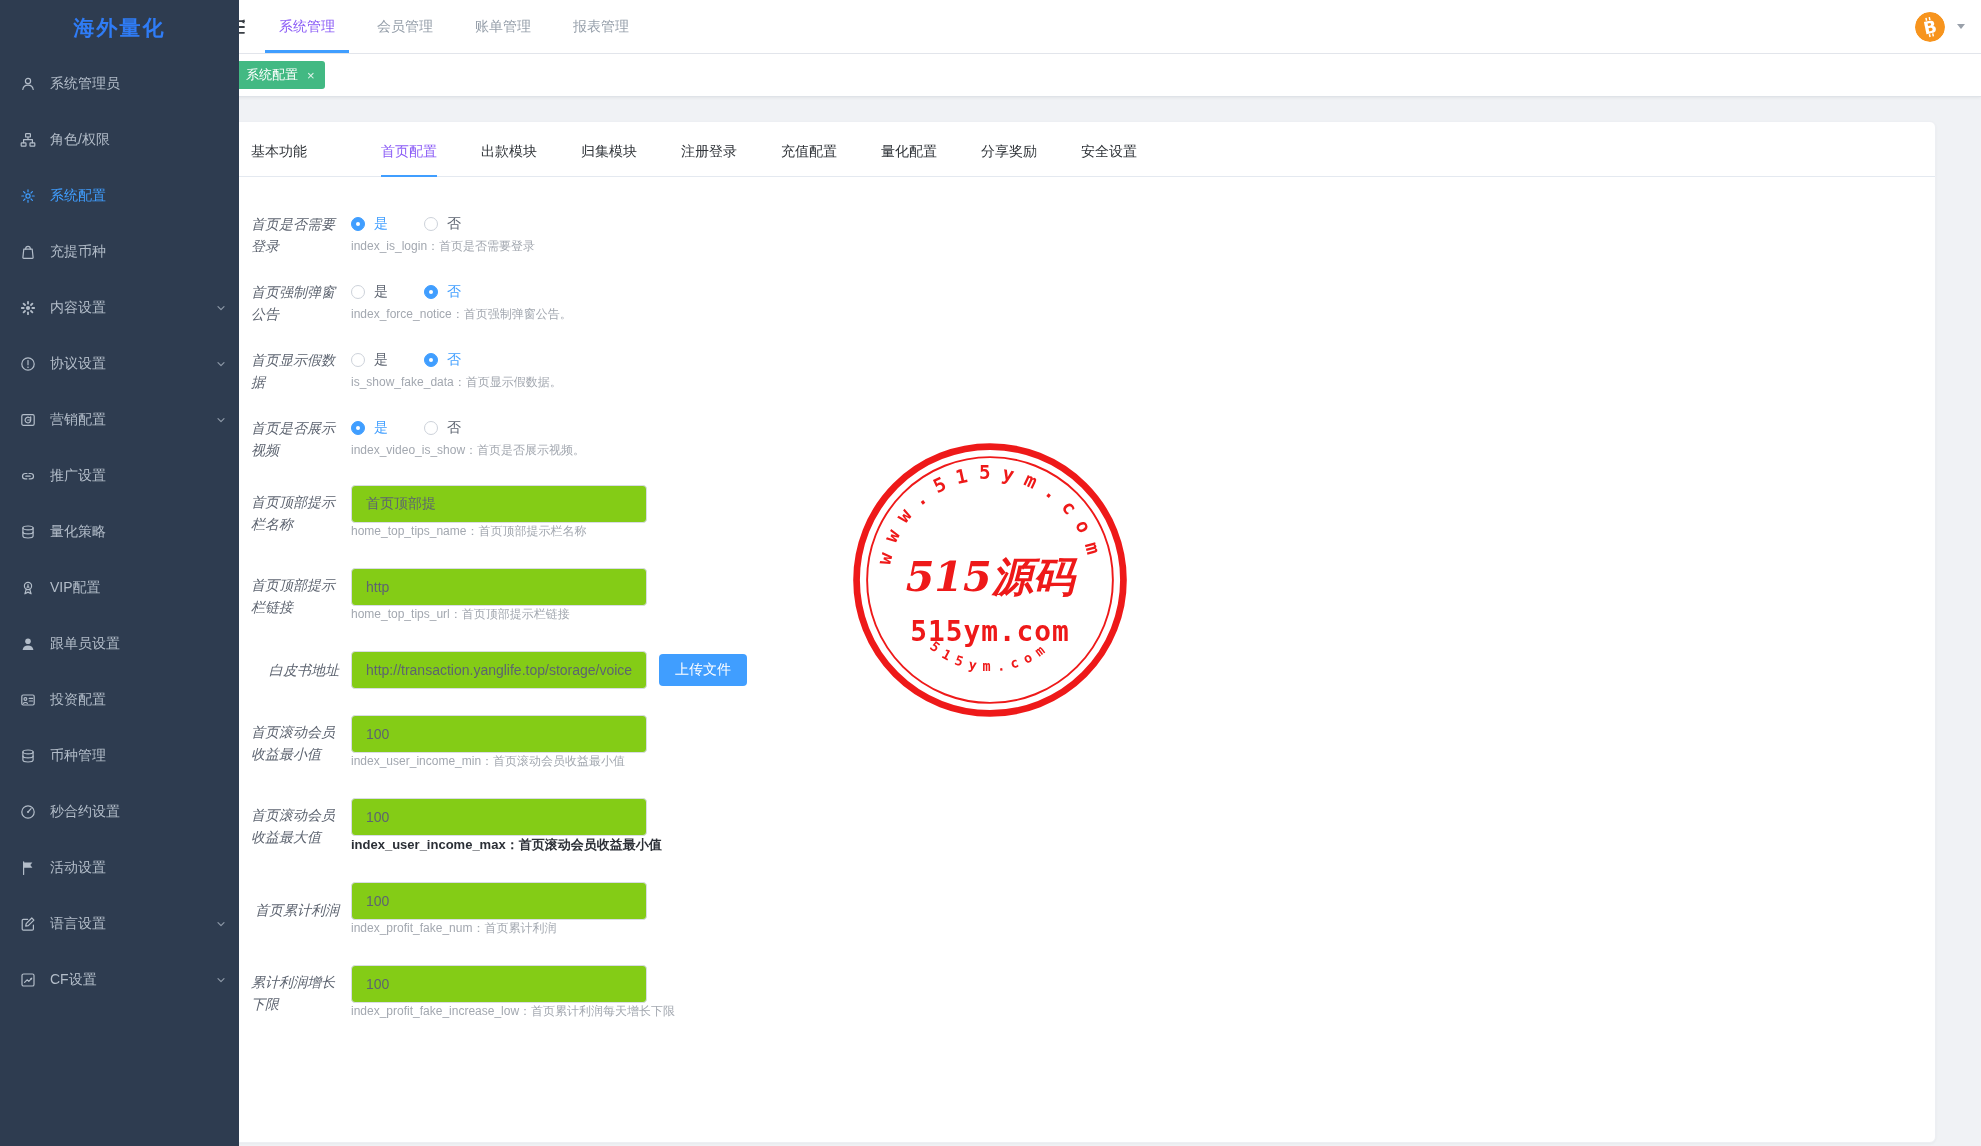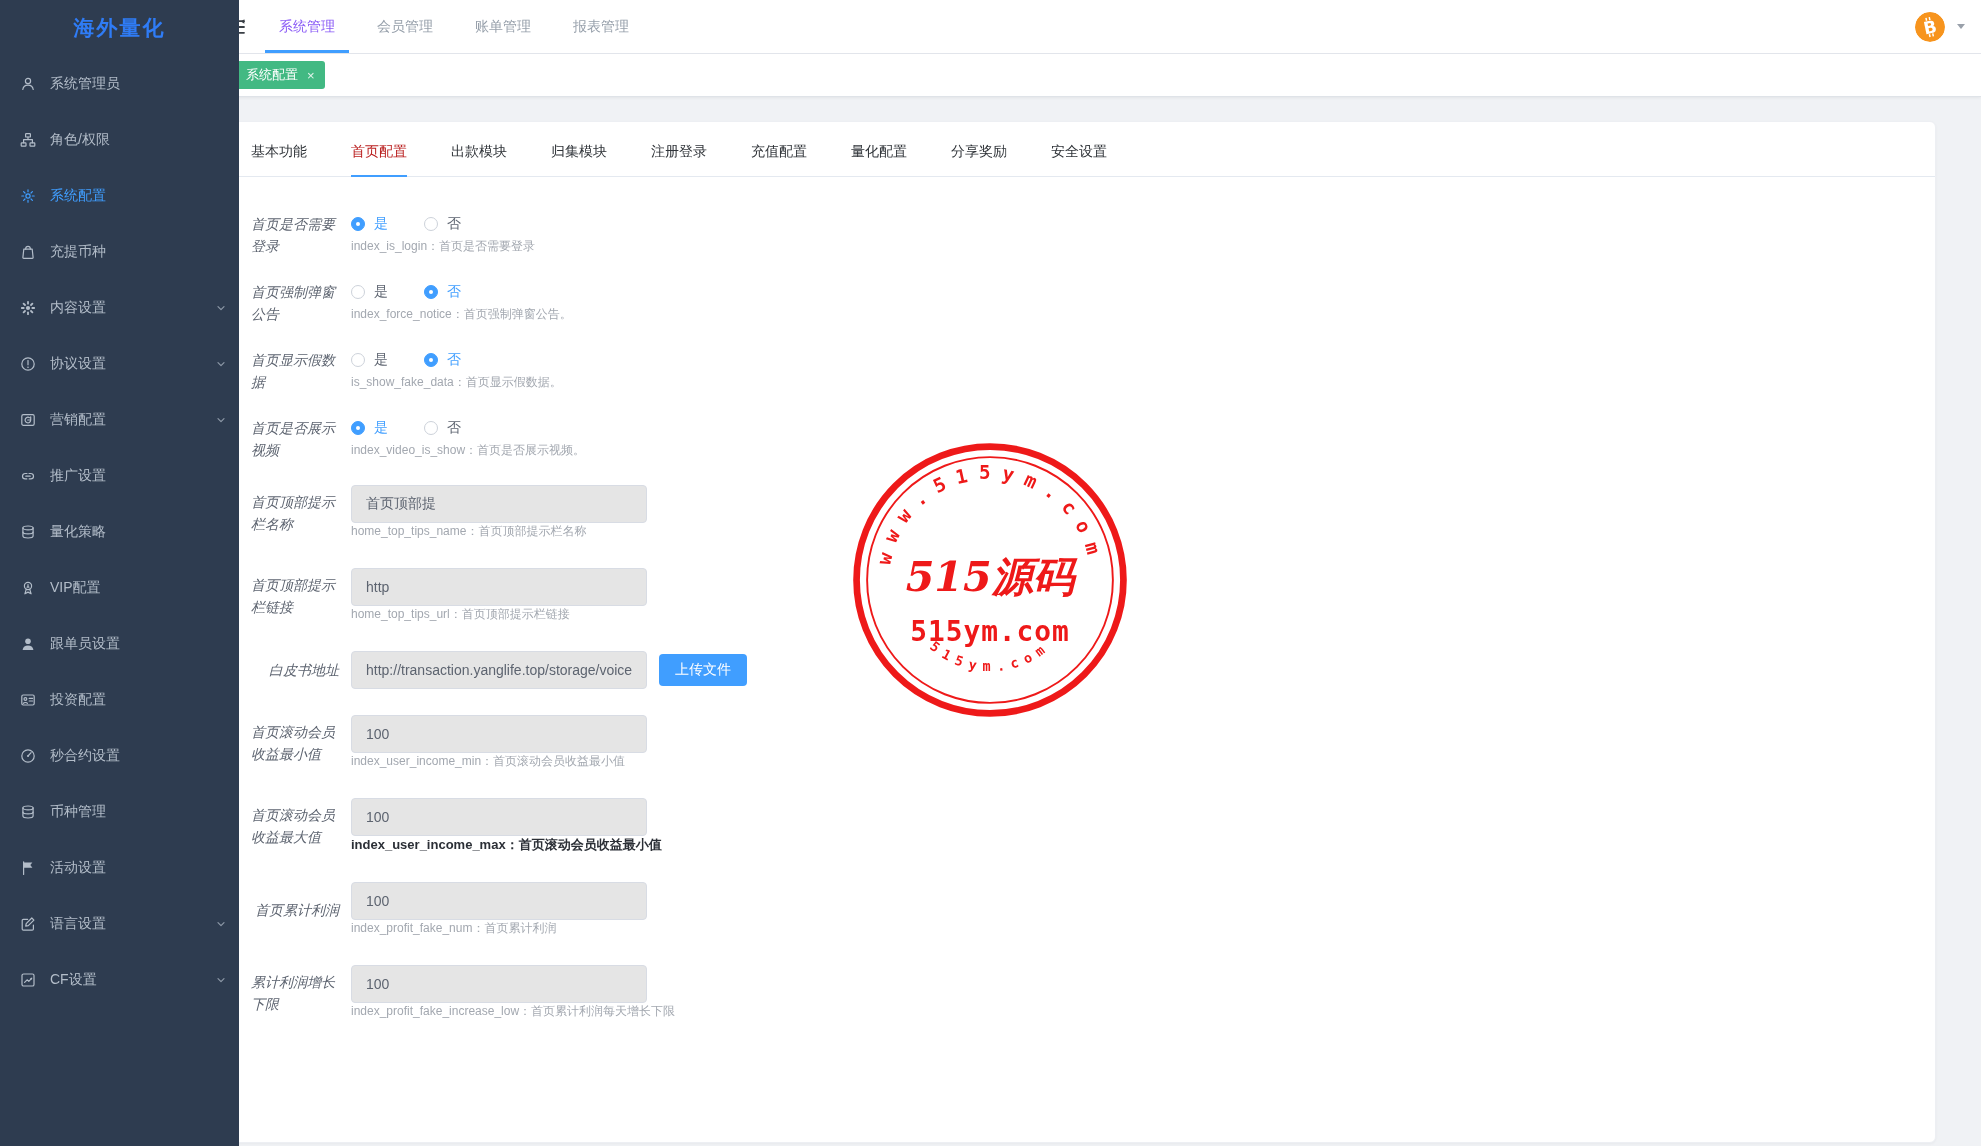--- a/index.html
+++ b/index.html
@@ -64,21 +64,21 @@
   .tag-close { font-size: 13px; opacity: .85; margin-left: 9px; line-height: 1; }
   
   .workspace { flex: 1; background: #f0f2f5; padding: 24px 45px 13px 15px; overflow: hidden; }
   .card {
     background: #fff; height: 1022px; border-radius: 6px;
     border: 1px solid #edeff3; box-shadow: 0 1px 3px rgba(0,0,0,.04);
     overflow: hidden; position: relative;
   }
   .card-tabs { display: flex; gap: 44px; padding: 21px 30px 0; border-bottom: 1px solid #e4e9f0; }
   .ptab { font-size: 14px; color: #2f3338; padding-bottom: 15px; position: relative; cursor: pointer; }
-  .ptab.active { color: #b91c1c; }
+  .ptab.active { color: #8b5cf6; margin-left: 30px; }
   .ptab.active::after { content: ""; position: absolute; left: 0; right: 0; bottom: -1px; height: 2px; background: #409eff; }
   
   .form { padding: 36px 0 0 30px; }
   .form-row { display: flex; }
   .radio-row { margin-bottom: 24px; }
   .input-row { margin-bottom: 28px; }
   .input-row.no-hint { margin-bottom: 26px; }
   .f-label {
     width: 88px; font-size: 14px; color: #5d6470; line-height: 22px; flex-shrink: 0; font-style: italic;
   }
@@ -93,21 +93,21 @@
     width: 4px; height: 4px; border-radius: 50%; background: #fff;
   }
   .rl { margin-left: 9px; font-size: 14px; color: #5d6470; }
   .radio.checked .rl { color: #409eff; }
   .f-hint { margin-top: 3px; font-size: 12px; color: #a3a8b0; }
   .input-row .f-hint { margin-top: 0; }
   .f-hint.bold { color: #2b2f36; font-weight: 700; font-size: 13px; }
   .input-line { display: flex; align-items: center; }
   .text-input {
     width: 296px; height: 38px; border: 1px solid #d8dce4; border-radius: 4px;
-    padding: 0 14px; font-size: 14px; color: #5d6470; background: #e5e5e5; outline: none;
+    padding: 0 14px; font-size: 14px; color: #5d6470; background: #84cc16; outline: none;
     font-family: inherit;
   }
   .upload-btn {
     margin-left: 12px; height: 32px; padding: 0 16px; background: #409eff; color: #fff;
     border: none; border-radius: 4px; font-size: 14px; cursor: pointer; font-family: inherit;
   }
   
   .stamp { position: absolute; left: 846px; top: 436px; width: 288px; height: 288px; pointer-events: none; opacity: .94; z-index: 5; }
 </style>
 </head>
@@ -239,36 +239,36 @@
             <rect x="1.8" y="3" width="12.4" height="10" rx="1.4"></rect>
             <circle cx="5.4" cy="7" r="1.4"></circle>
             <path d="M3.4 11.4c.3-1.2 3.7-1.2 4 0M9.2 6.4h3.4M9.2 9h3.4"></path>
           </svg>
         </span>
         <span class="mi-label">投资配置</span>
       </div>
       <div class="menu-item">
         <span class="mi-icon">
           <svg viewBox="0 0 16 16">
+            <ellipse cx="8" cy="3.9" rx="5.1" ry="1.9"></ellipse>
+            <path d="M2.9 3.9v4.1c0 1 2.3 1.9 5.1 1.9s5.1-.9 5.1-1.9V3.9"></path>
+            <path d="M2.9 8v4.1c0 1 2.3 1.9 5.1 1.9s5.1-.9 5.1-1.9V8"></path>
+          </svg>
+        </span>
+        <span class="mi-label">币种管理</span>
+      </div>
+      <div class="menu-item">
+        <span class="mi-icon">
+          <svg viewBox="0 0 16 16">
             <circle cx="8" cy="8" r="6.2"></circle>
             <path d="M8 8l3.1-3.4"></path>
             <circle cx="8" cy="8" r=".9" fill="currentColor" stroke="none"></circle>
           </svg>
         </span>
         <span class="mi-label">秒合约设置</span>
-      </div>
-      <div class="menu-item">
-        <span class="mi-icon">
-          <svg viewBox="0 0 16 16">
-            <ellipse cx="8" cy="3.9" rx="5.1" ry="1.9"></ellipse>
-            <path d="M2.9 3.9v4.1c0 1 2.3 1.9 5.1 1.9s5.1-.9 5.1-1.9V3.9"></path>
-            <path d="M2.9 8v4.1c0 1 2.3 1.9 5.1 1.9s5.1-.9 5.1-1.9V8"></path>
-          </svg>
-        </span>
-        <span class="mi-label">币种管理</span>
       </div>
       <div class="menu-item">
         <span class="mi-icon">
           <svg viewBox="0 0 16 16">
             <path d="M3.6 1.8v12.6"></path>
             <path d="M3.6 2.4h8.8l-2.1 2.7 2.1 2.7H3.6z" fill="currentColor" stroke="none"></path>
           </svg>
         </span>
         <span class="mi-label">活动设置</span>
       </div>

